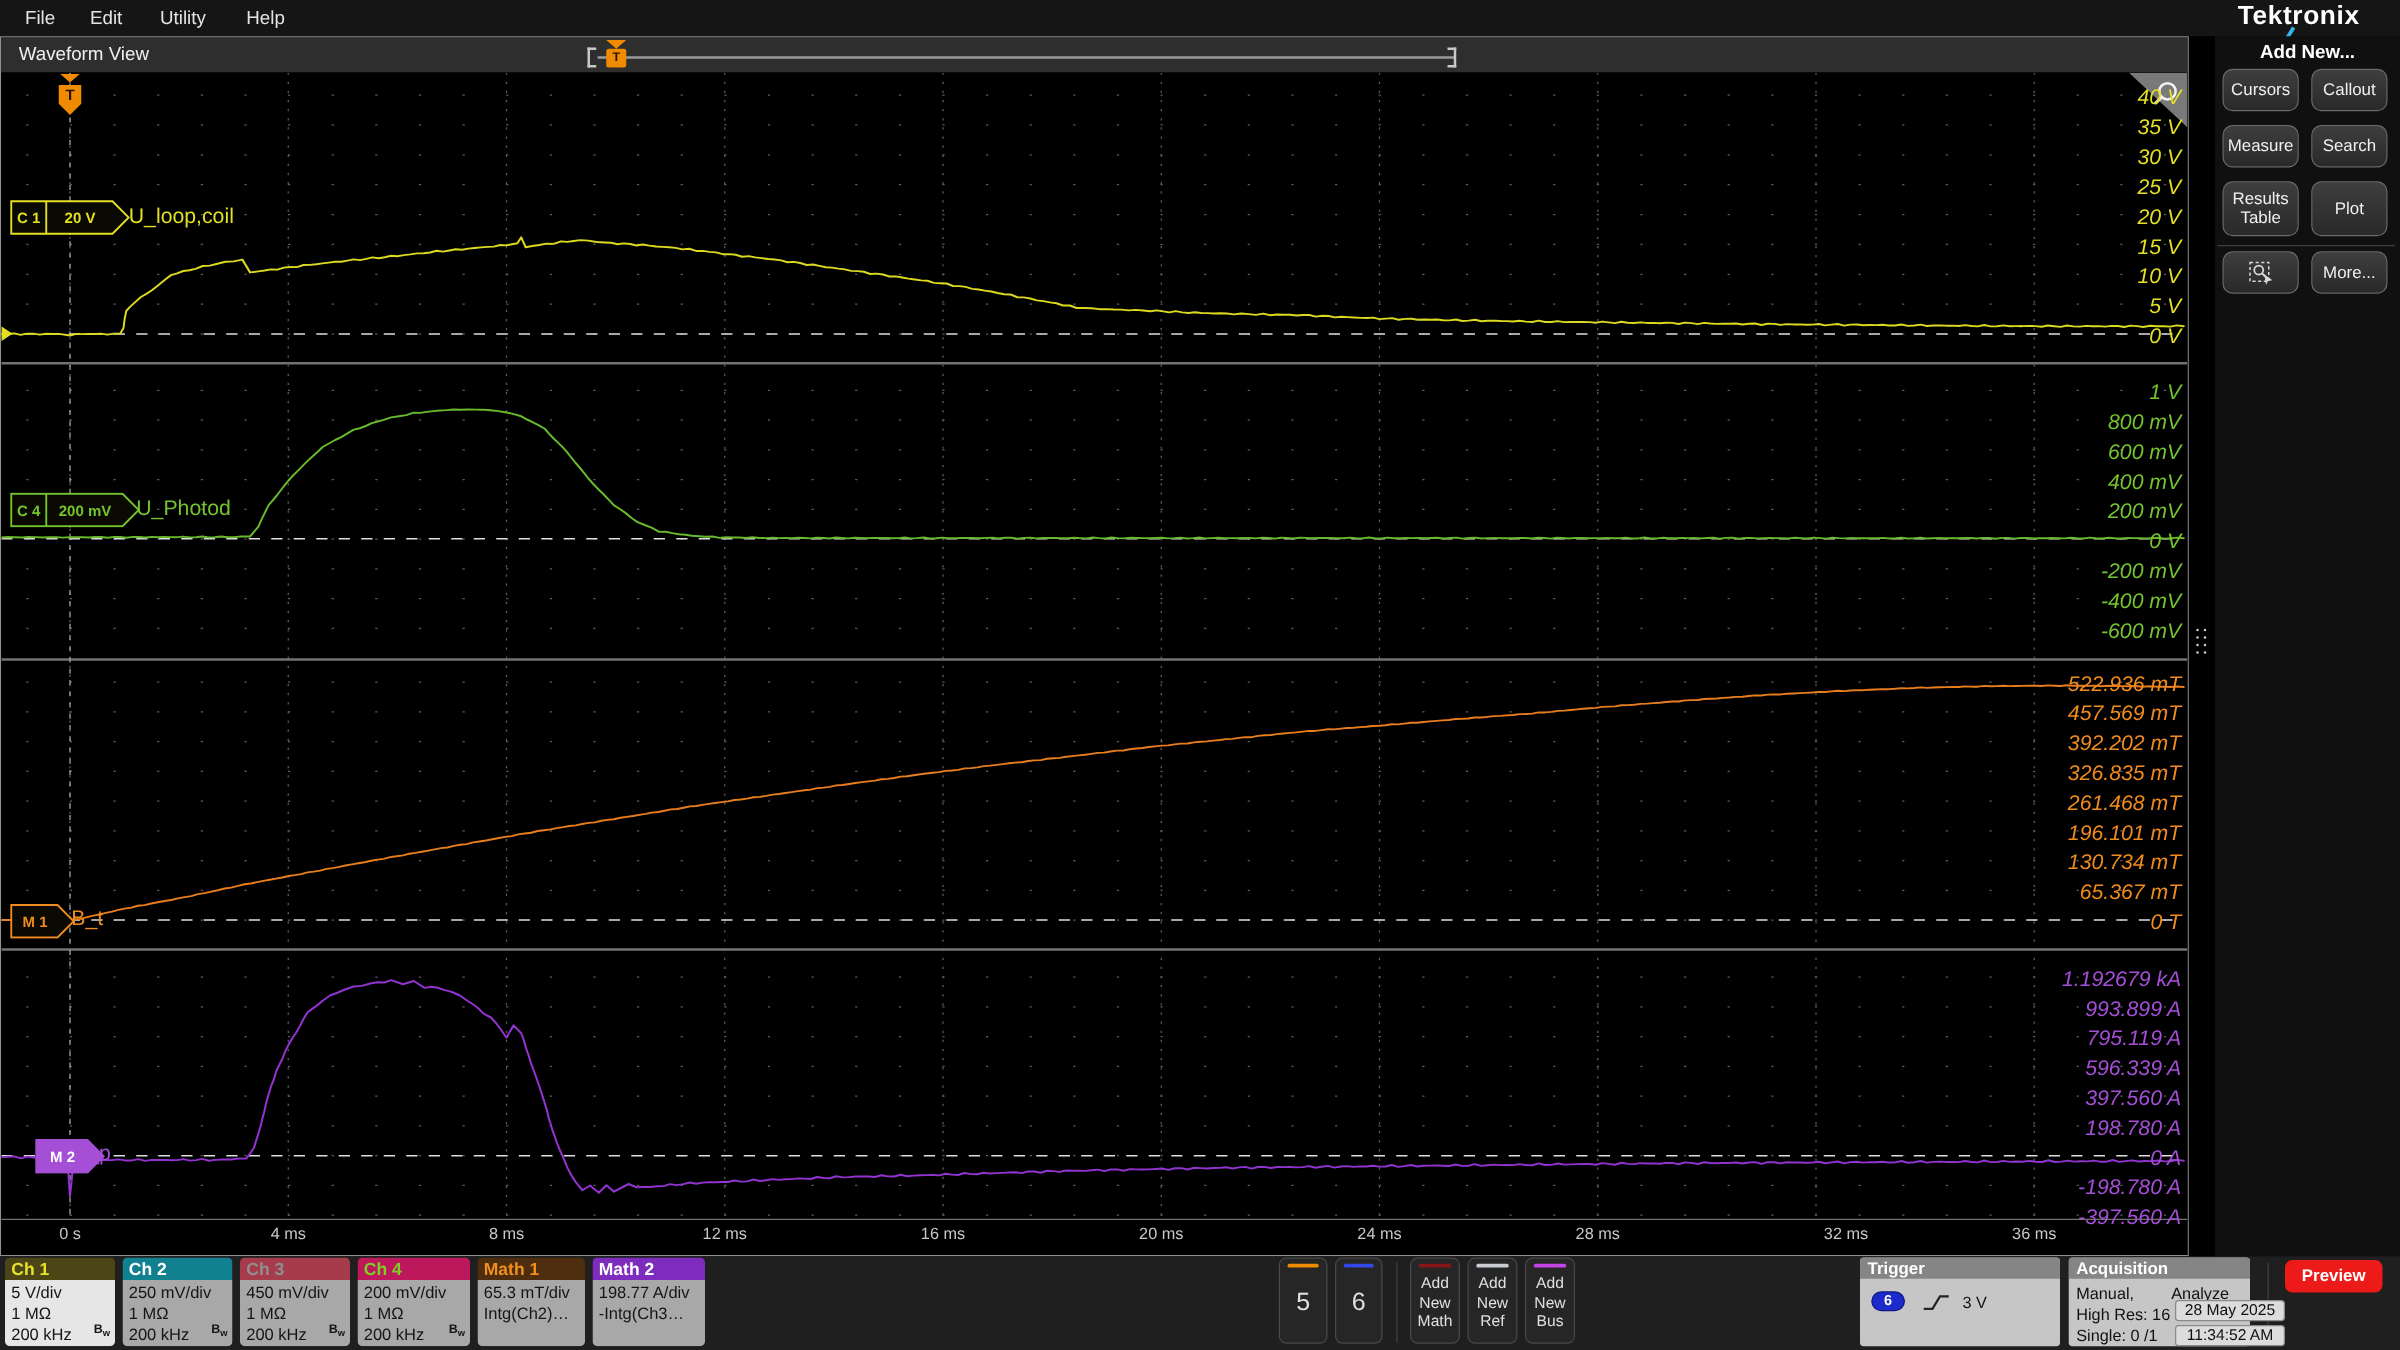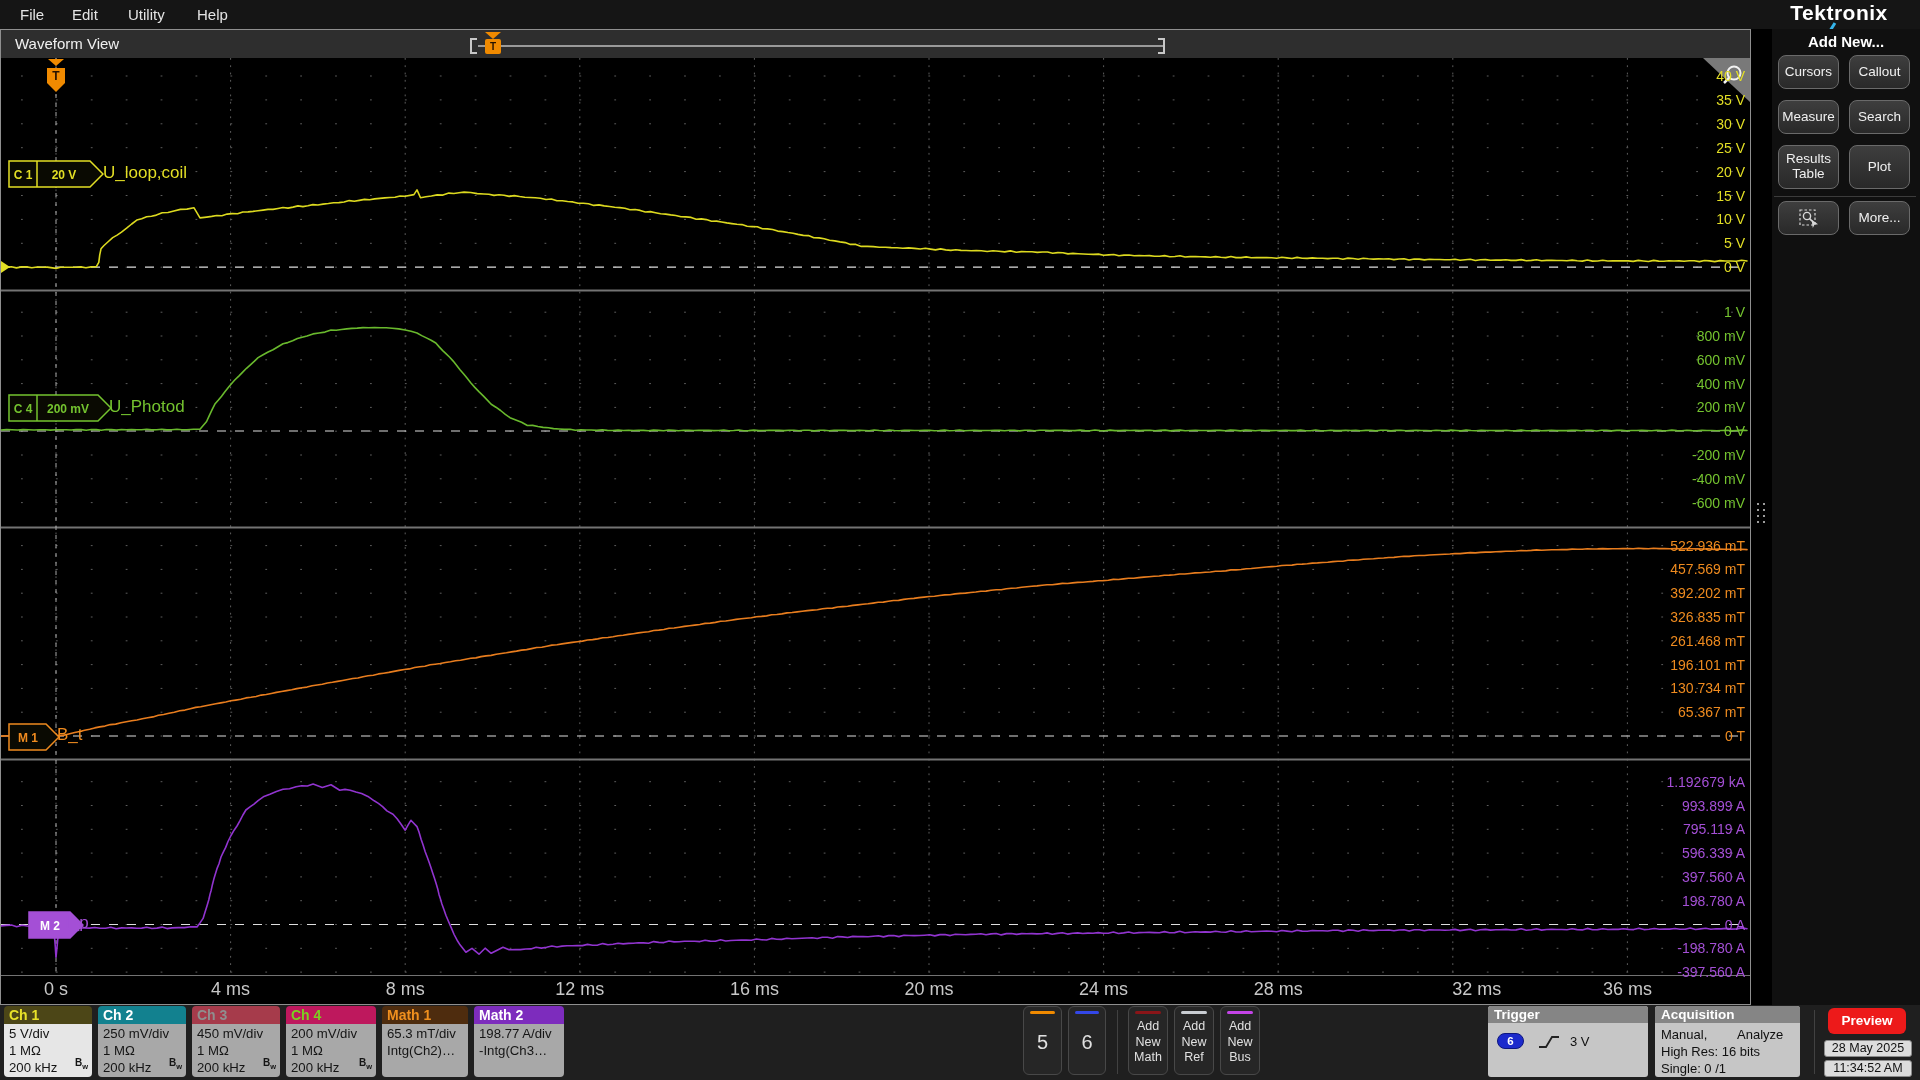--- a/index.html
+++ b/index.html
@@ -15,22 +15,22 @@
   .wave-panel{position:absolute;left:0;top:29px;width:1751px;height:976px;border:1px solid #8f8f8f;background:#000;}
   .titlebar{position:absolute;left:0;top:0;width:1749px;height:28px;background:#2e2e2e;}
   .titlebar .title{position:absolute;left:14px;top:0;line-height:28px;font-size:15px;color:#f0f0f0;}
   .mm-line{position:absolute;left:477px;top:15px;width:686px;height:2px;background:#9a9a9a;}
   .mm-br{position:absolute;top:8px;width:7px;height:16px;}
   .mm-br.l{left:469px;border-left:2px solid #c8c8c8;border-top:2px solid #c8c8c8;border-bottom:2px solid #c8c8c8;}
   .mm-br.r{left:1157px;border-right:2px solid #c8c8c8;border-top:2px solid #c8c8c8;border-bottom:2px solid #c8c8c8;}
   .mm-tri{position:absolute;left:484px;top:2px;width:0;height:0;border-left:8px solid transparent;border-right:8px solid transparent;border-top:7px solid #f08a00;}
   .mm-t{position:absolute;left:484px;top:9px;width:16px;height:15px;background:#f08a00;border-radius:2px;color:#241200;font-size:10px;font-weight:bold;text-align:center;line-height:15px;}
   .plot{position:absolute;left:0;top:28px;width:1749px;height:946px;background:#000;overflow:hidden;}
-  .axis-label{position:absolute;right:5px;font-size:14px;white-space:nowrap;}
-  .x-label{position:absolute;top:921px;font-size:18px;color:#c8c8c8;transform:translateX(-50%);white-space:nowrap;}
+  .axis-label{position:absolute;right:5px;font-size:17px;white-space:nowrap;font-style:italic;}
+  .x-label{position:absolute;top:921px;font-size:13px;color:#c8c8c8;transform:translateX(-50%);white-space:nowrap;}
   .plot-badge{position:absolute;left:7px;}
   .badge-label{position:absolute;font-size:17px;white-space:nowrap;}
   .corner-zoom{position:absolute;right:0;top:0;}
   .splitter{position:absolute;left:1756px;top:503px;width:12px;height:24px;}
   .splitter i{position:absolute;width:2px;height:2px;background:#cfcfcf;border-radius:50%;}
   
   .sidebar{position:absolute;left:1772px;top:29px;width:148px;height:976px;background:#101010;}
   .sb-title{position:absolute;left:0;top:4px;width:148px;text-align:center;color:#fff;font-size:15px;font-weight:bold;}
   .sb-btn{position:absolute;background:linear-gradient(#3e3e3e,#292929);border:1px solid #6a6a6a;border-radius:8px;color:#f0f0f0;font-size:13.5px;display:flex;align-items:center;justify-content:center;text-align:center;line-height:1.1;cursor:default;}
   .sb-divider{position:absolute;left:2px;top:167px;width:142px;height:1px;background:#3c3c3c;}
@@ -45,21 +45,21 @@
   .sq-stripe{position:absolute;left:6px;top:4px;right:6px;height:3px;border-radius:2px;}
   .num{position:absolute;left:0;right:0;top:24px;font-size:20px;}
   .add-lines{position:absolute;left:0;right:0;top:12px;font-size:12.5px;line-height:15.5px;}
   .vdiv{position:absolute;top:5px;width:1px;height:64px;background:#414141;}
   .panel{position:absolute;top:1px;height:71px;background:#c6c6c6;border-radius:3px;overflow:hidden;}
   .panel-head{height:17px;line-height:17px;background:#858585;color:#fff;font-size:13.5px;font-weight:600;padding-left:6px;}
   .panel span{position:absolute;font-size:13px;color:#101010;white-space:nowrap;}
   .t-flag{position:absolute;width:10px;height:11px;background:#f08a00;clip-path:polygon(0 0,100% 0,100% 55%,50% 100%,0 55%);color:#241200;font-size:7px;font-weight:bold;text-align:center;line-height:8px;}
   .trig-pill{position:absolute;left:9px;top:27px;width:27px;height:16px;background:#1c2acc;border:1px solid #0d1680;border-radius:8px;color:#fff;font-size:11.5px;font-weight:bold;text-align:center;line-height:15px;}
   .preview{position:absolute;left:1828px;top:3px;width:78px;height:26px;background:#ed1a1a;border-radius:6px;color:#fff;font-size:13.5px;font-weight:bold;text-align:center;line-height:26px;cursor:default;}
-  .dt-box{position:absolute;left:1824px;width:88px;height:17px;background:#dcdcdc;border:1px solid #8a8a8a;border-radius:3px;font-size:12.5px;color:#101010;text-align:center;line-height:15px;}
+  .dt-box{position:absolute;left:1740px;width:88px;height:17px;background:#dcdcdc;border:1px solid #8a8a8a;border-radius:3px;font-size:12.5px;color:#101010;text-align:center;line-height:15px;}
 </style>
 </head>
 <body>
 
 <div class="screen">
 
   <div class="menubar">
     <span class="menu-item" style="left:20px">File</span>
     <span class="menu-item" style="left:72px">Edit</span>
     <span class="menu-item" style="left:128px">Utility</span>

